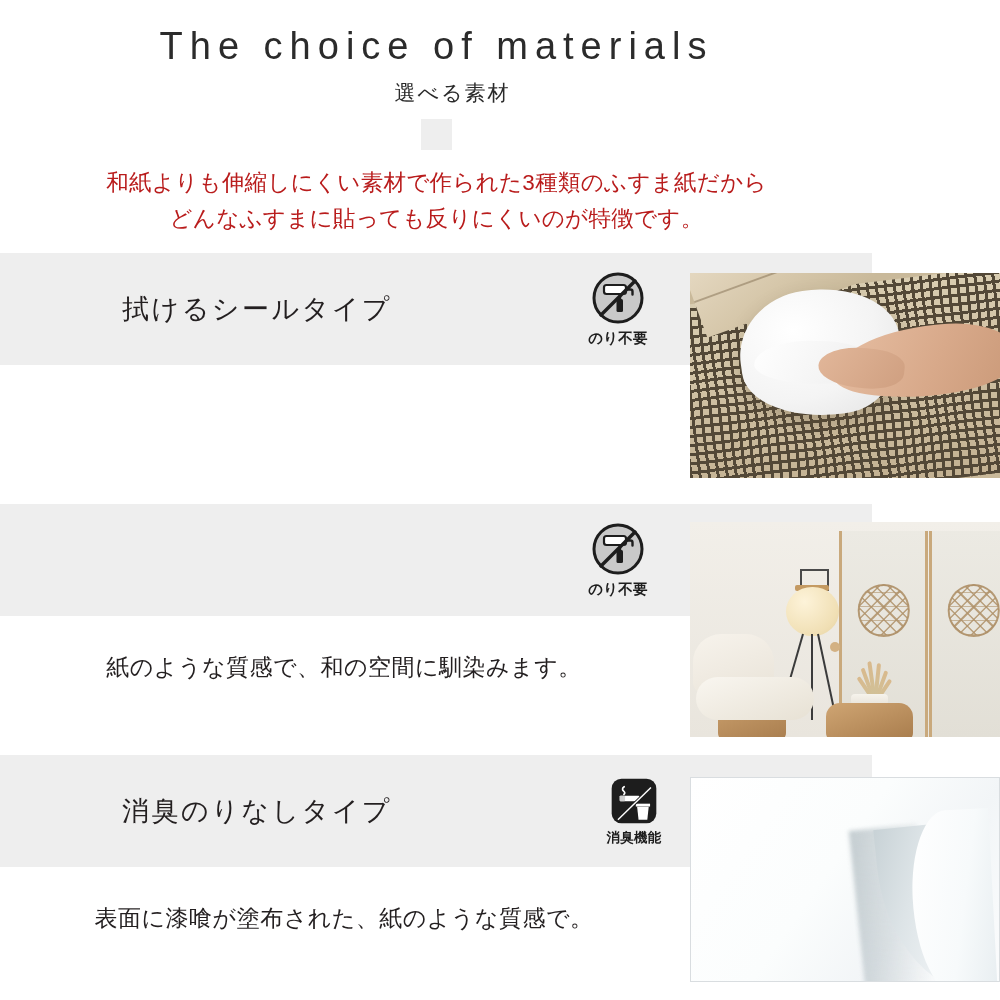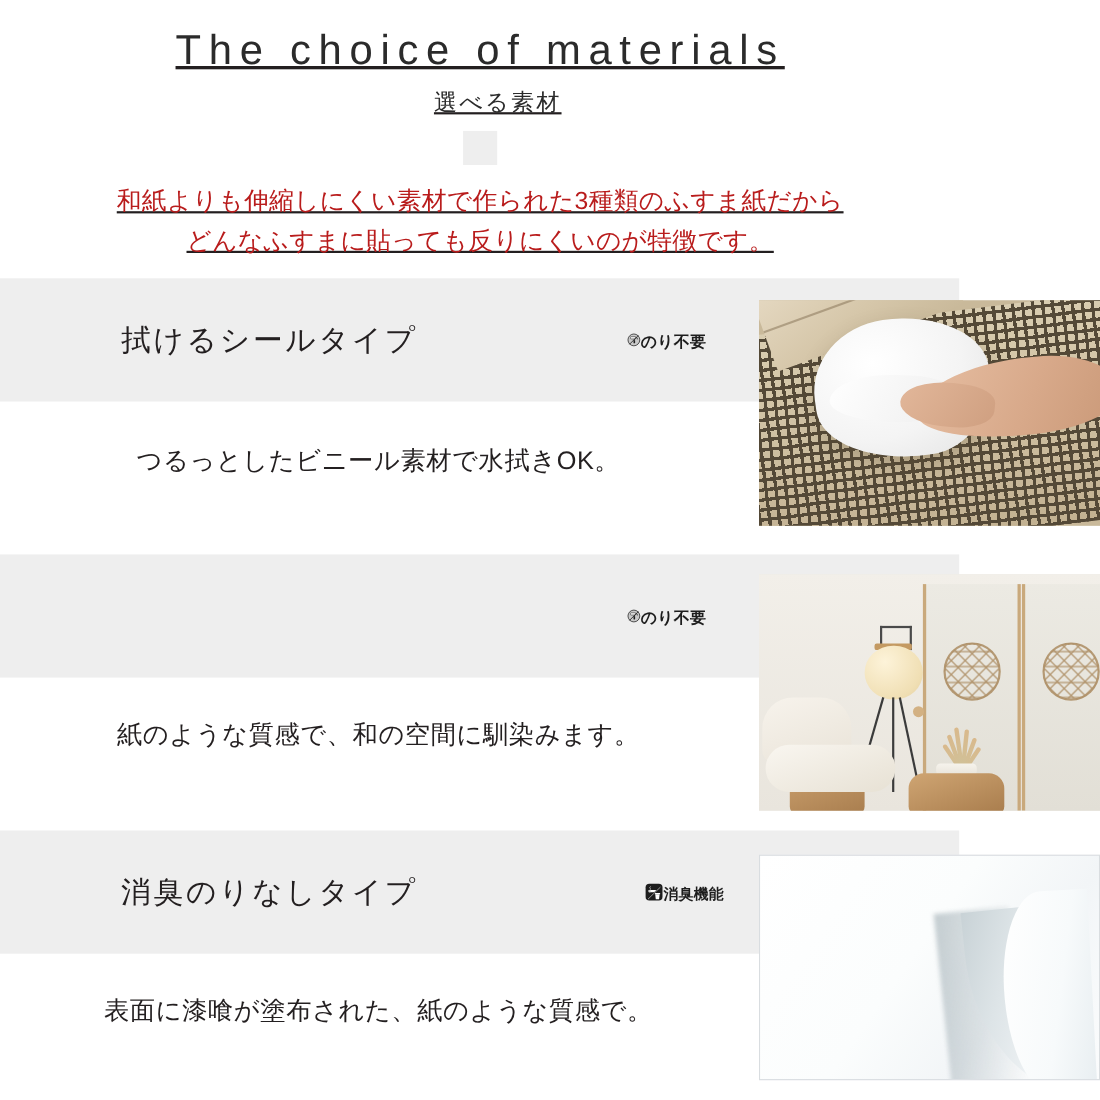--- a/index.html
+++ b/index.html
@@ -7,21 +7,21 @@
     width:1000px;height:1000px;
     background:#ffffff;
     font-family:"Liberation Sans","DejaVu Sans",sans-serif;
     color:#231f20;
     overflow:hidden;
     position:relative;
   }
   #page{position:relative;width:1000px;height:1000px;overflow:hidden;background:#fff;}
 
   
-  .hdr{position:absolute;left:0;top:0;width:873px;text-align:center;text-decoration:underline;}
+  .hdr{position:absolute;left:0;top:0;width:873px;text-align:center;}
   .hdr-en{
     font-size:38px;font-weight:300;letter-spacing:7px;
     color:#2b2b2b;line-height:1;margin-top:27px;white-space:nowrap;
   }
   .hdr-jp{
     font-size:21px;font-weight:400;letter-spacing:2px;color:#2b2b2b;
     margin-top:14px;
     padding-left:32px;
   }
   .hdr-sq{
@@ -32,29 +32,29 @@
     color:#b91c1c;font-weight:400;
   }
   .hdr-lead div{white-space:nowrap;}
 
   
   .sec{position:absolute;left:0;width:1000px;}
   .band{
     position:absolute;left:0;top:0;height:112px;background:#eeeeee;
   }
   .band-inner{
-    position:absolute;left:0;top:0;height:112px;width:688px;
+    position:absolute;left:12px;top:0;height:112px;width:688px;
     display:flex;align-items:center;
   }
   .sec-title{
     font-size:27px;letter-spacing:2.5px;font-weight:400;color:#231f20;
     white-space:nowrap;
   }
   .badges{display:flex;align-items:flex-start;gap:14px;}
-  .badge{display:flex;flex-direction:row;align-items:center;width:72px;}
+  .badge{display:flex;flex-direction:column;align-items:center;width:72px;}
   .badge-label{
     font-size:14.5px;font-weight:700;letter-spacing:0.2px;margin-top:3px;
     color:#1d1d1d;white-space:nowrap;
   }
   .badge-label.sm{font-size:13.5px;}
   .sec-desc{
     position:absolute;left:0;width:688px;text-align:center;
     font-size:23px;letter-spacing:0.5px;color:#231f20;white-space:nowrap;
   }
 
@@ -227,21 +227,20 @@
             <path d="M36 19.5h4.5a2 2 0 0 1 2 2v3" fill="none" stroke="#1d1d1d" stroke-width="2.4" stroke-linecap="round"></path>
             <path d="M30 25v5" fill="none" stroke="#1d1d1d" stroke-width="2.4" stroke-linecap="round"></path>
             <rect x="26.5" y="29" width="6.5" height="13" rx="1.5" fill="#1d1d1d"></rect>
             <line x1="11" y1="45" x2="45" y2="11" stroke="#1d1d1d" stroke-width="3.4" stroke-linecap="round"></line>
           </svg>
           <div class="badge-label">のり不要</div>
         </div>
       </div>
     </div>
 
-    <div class="sec-desc" style="top:150px;">つるっとしたビニール素材で水拭きOK。</div>
 
     <div class="photo ph1" style="left:690px;top:20px;width:310px;height:205px;">
       <div class="mat">
         <div class="mat-weave"></div>
         <div class="mat-wood"></div>
       </div>
       <div class="towel"></div>
       <div class="hand"></div>
     </div>
   </div>

